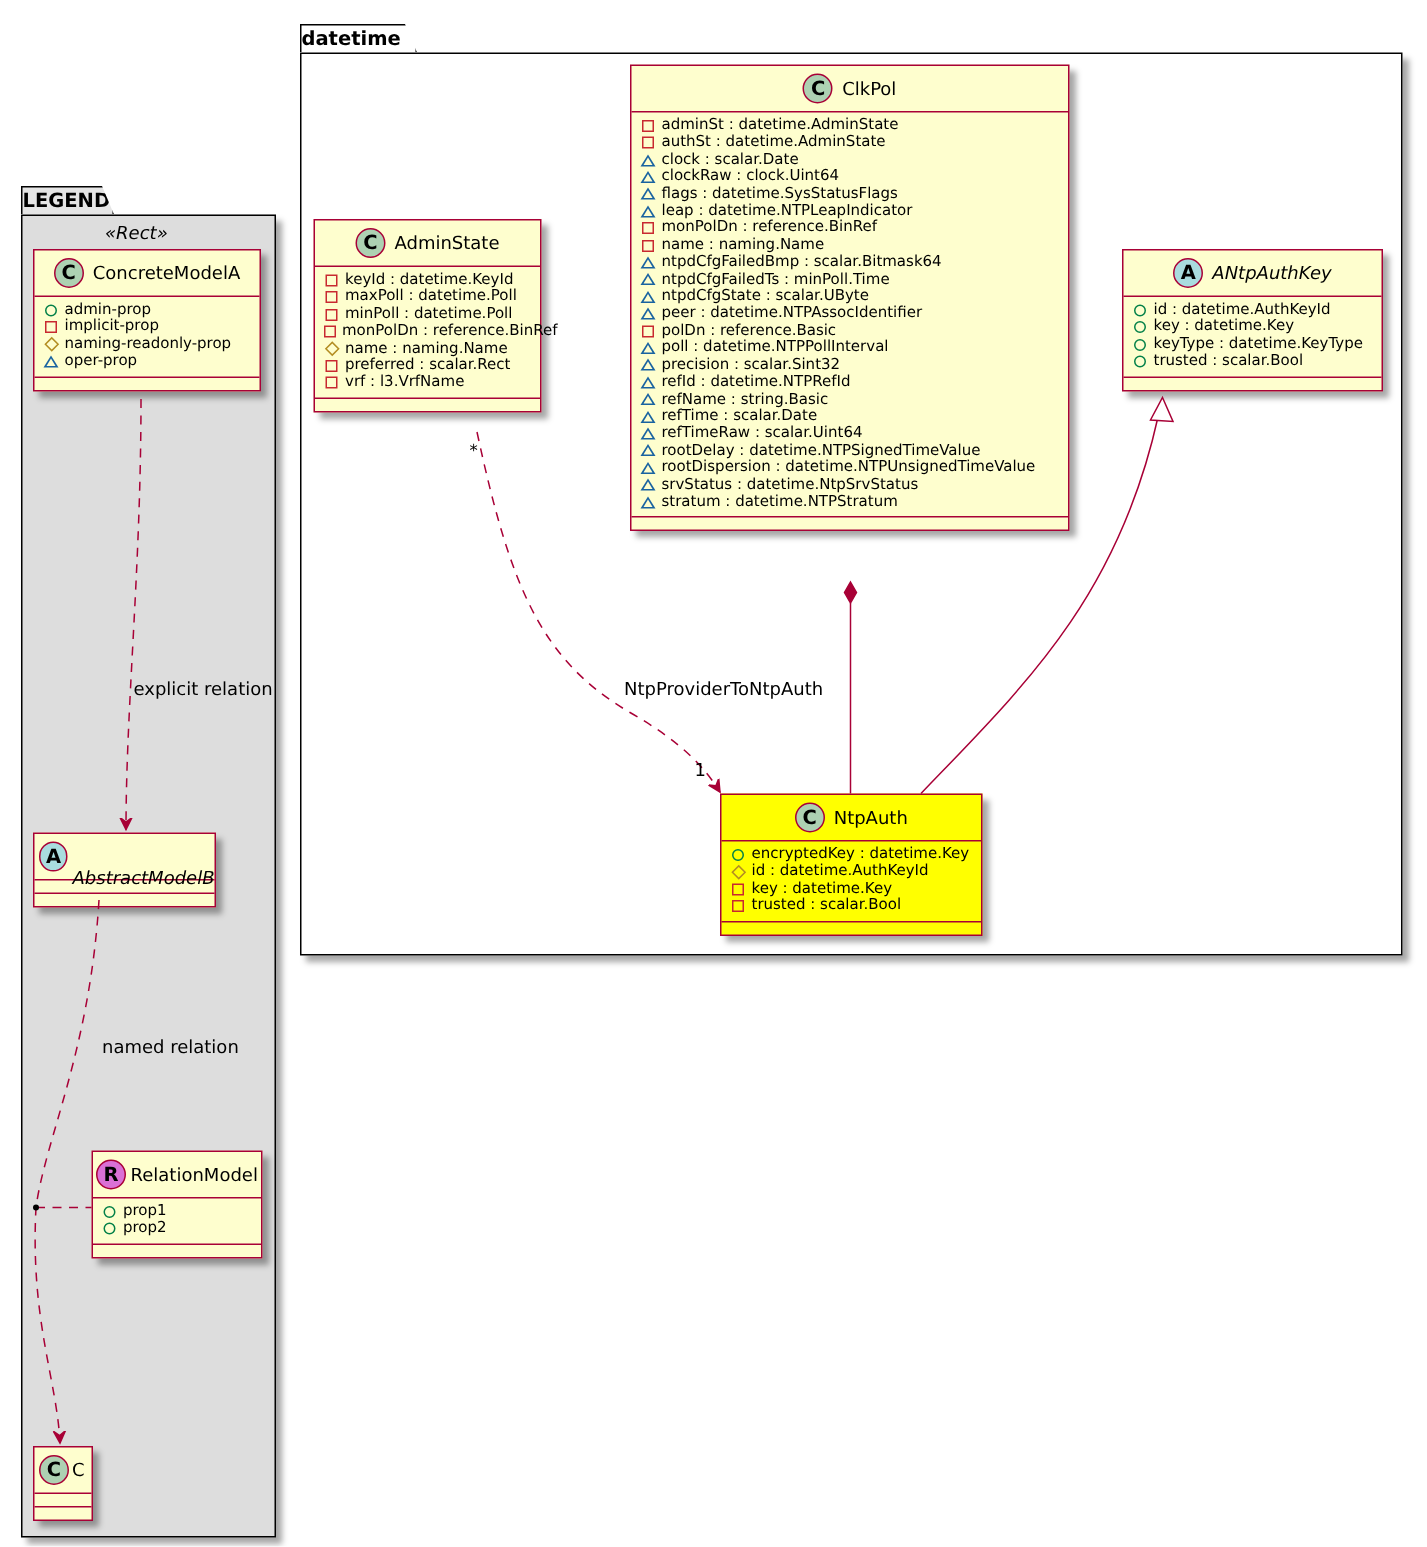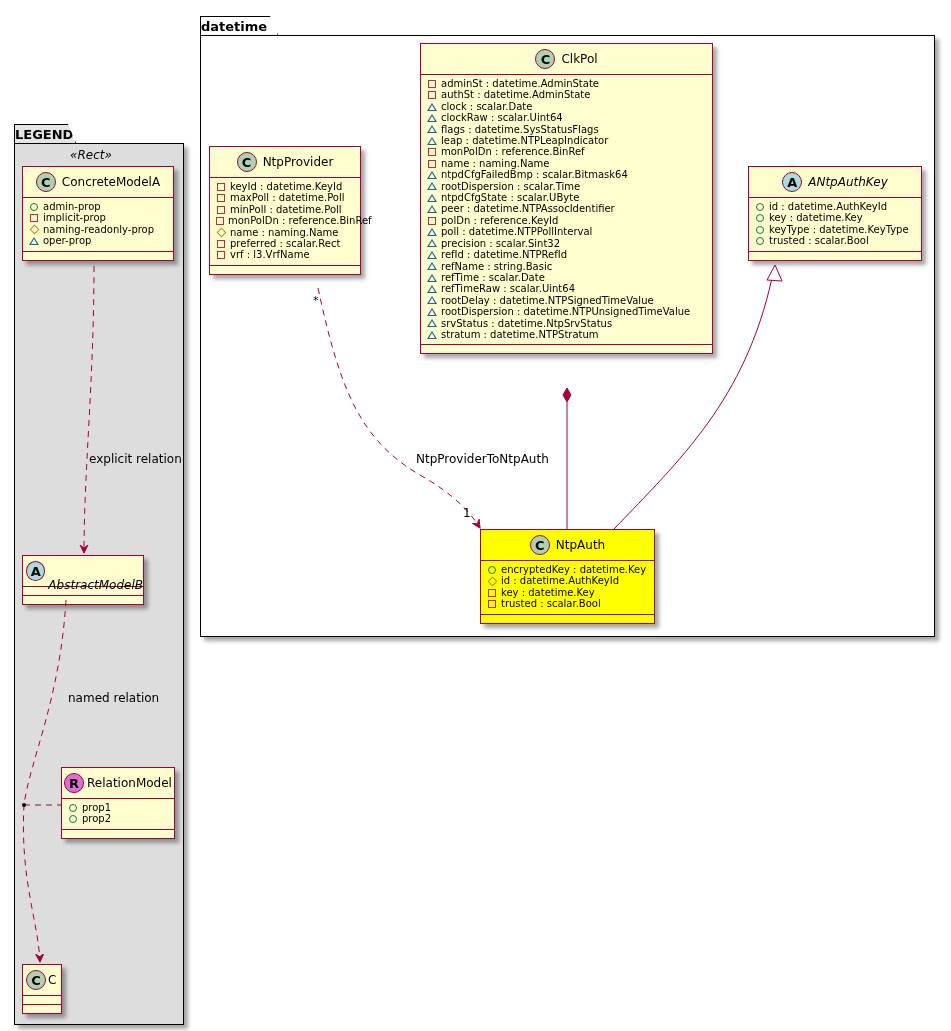--- a/index.html
+++ b/index.html
@@ -124,21 +124,21 @@
 <div class="lbl" style="left:68px; top:691px;">named relation</div>
 
 <div class="pkg-tab" style="left:200px; top:16px; width:78px; background:#FFFFFF;">
   <span>datetime</span>
 </div>
 <div class="pkg" style="left:200px; top:35px; width:733px; height:600px; background:#FFFFFF;"></div>
 
 <div class="cls" style="left:209px; top:146px; width:152px;">
   <div class="cls-head">
     <span class="badge c">C</span>
-    <span class="name">NtpProvider</span>
+    <span class="name">AdminState</span>
   </div>
   <div class="attrs">
       <div class="attr">
         <span class="vis">
           <span class="vis-priv"></span>
         </span>
         <span>keyId : datetime.KeyId</span>
       </div>
       <div class="attr">
         <span class="vis">
@@ -201,21 +201,21 @@
       <div class="attr">
         <span class="vis">
           <span class="vis-pkg"></span>
         </span>
         <span>clock : scalar.Date</span>
       </div>
       <div class="attr">
         <span class="vis">
           <span class="vis-pkg"></span>
         </span>
-        <span>clockRaw : scalar.Uint64</span>
+        <span>clockRaw : clock.Uint64</span>
       </div>
       <div class="attr">
         <span class="vis">
           <span class="vis-pkg"></span>
         </span>
         <span>flags : datetime.SysStatusFlags</span>
       </div>
       <div class="attr">
         <span class="vis">
           <span class="vis-pkg"></span>
@@ -237,39 +237,39 @@
       <div class="attr">
         <span class="vis">
           <span class="vis-pkg"></span>
         </span>
         <span>ntpdCfgFailedBmp : scalar.Bitmask64</span>
       </div>
       <div class="attr">
         <span class="vis">
           <span class="vis-pkg"></span>
         </span>
-        <span>rootDispersion : scalar.Time</span>
+        <span>ntpdCfgFailedTs : minPoll.Time</span>
       </div>
       <div class="attr">
         <span class="vis">
           <span class="vis-pkg"></span>
         </span>
         <span>ntpdCfgState : scalar.UByte</span>
       </div>
       <div class="attr">
         <span class="vis">
           <span class="vis-pkg"></span>
         </span>
         <span>peer : datetime.NTPAssocIdentifier</span>
       </div>
       <div class="attr">
         <span class="vis">
           <span class="vis-priv"></span>
         </span>
-        <span>polDn : reference.KeyId</span>
+        <span>polDn : reference.Basic</span>
       </div>
       <div class="attr">
         <span class="vis">
           <span class="vis-pkg"></span>
         </span>
         <span>poll : datetime.NTPPollInterval</span>
       </div>
       <div class="attr">
         <span class="vis">
           <span class="vis-pkg"></span>

